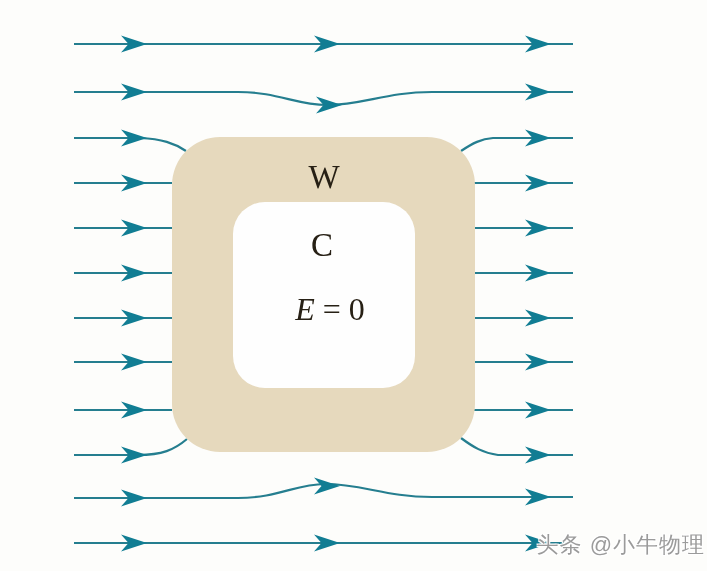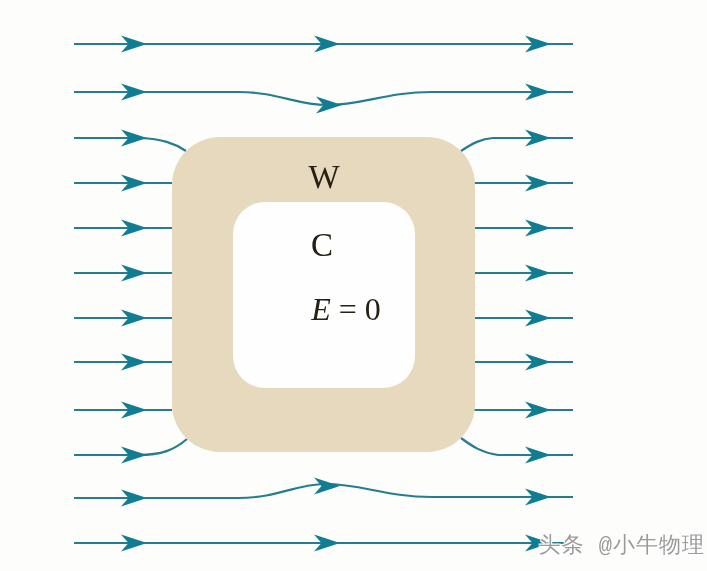--- a/index.html
+++ b/index.html
@@ -22,29 +22,29 @@
   .cavity{fill:var(--cavity,#ffffff);}
   .lbl{
     position:absolute;
     color:var(--label,#272015);
     text-align:center;
     white-space:nowrap;
     line-height:1;
   }
   .lbl-wall{left:274px;top:161px;width:100px;font-size:33px;}
   .lbl-cavity{left:272px;top:229px;width:100px;font-size:33px;}
-  .lbl-eq{left:274px;top:293px;width:144px;font-size:32px;}
+  .lbl-eq{left:258px;top:293px;width:144px;font-size:32px;}
   .lbl-eq .sym{font-style:italic;margin-right:8px;}
   .watermark{
     position:absolute;
     right:2px;top:530px;
     font-size:22px;
     letter-spacing:1px;
     color:var(--watermark,#9b9b9b);
-    font-family:Liberation Mono, monospace;
+    font-family:Liberation Sans, sans-serif;
     text-shadow:
       -1px -1px 0 #fff, 1px -1px 0 #fff,
       -1px 1px 0 #fff, 1px 1px 0 #fff;
     white-space:nowrap;
   }
 </style>
 </head>
 <body>
 
 <div class="stage">

